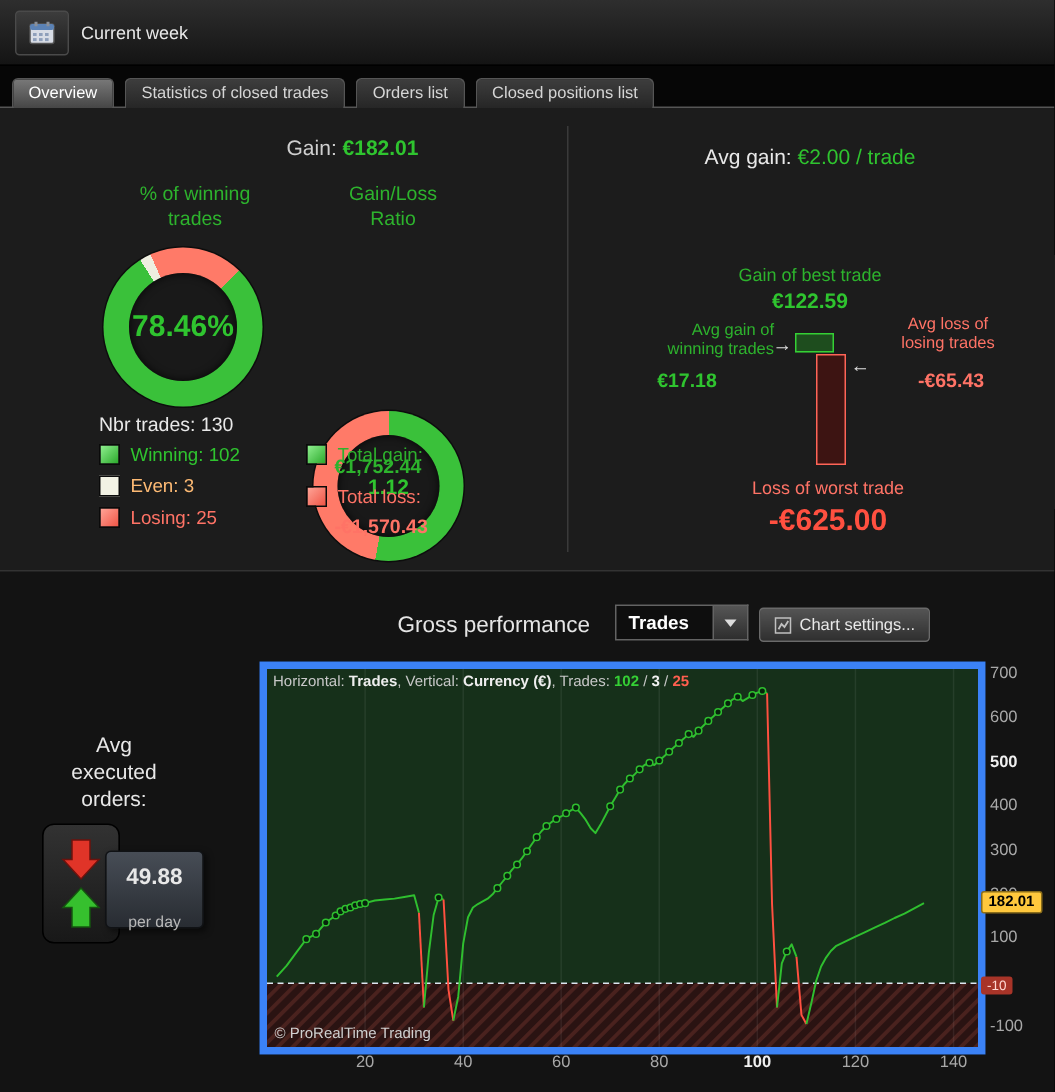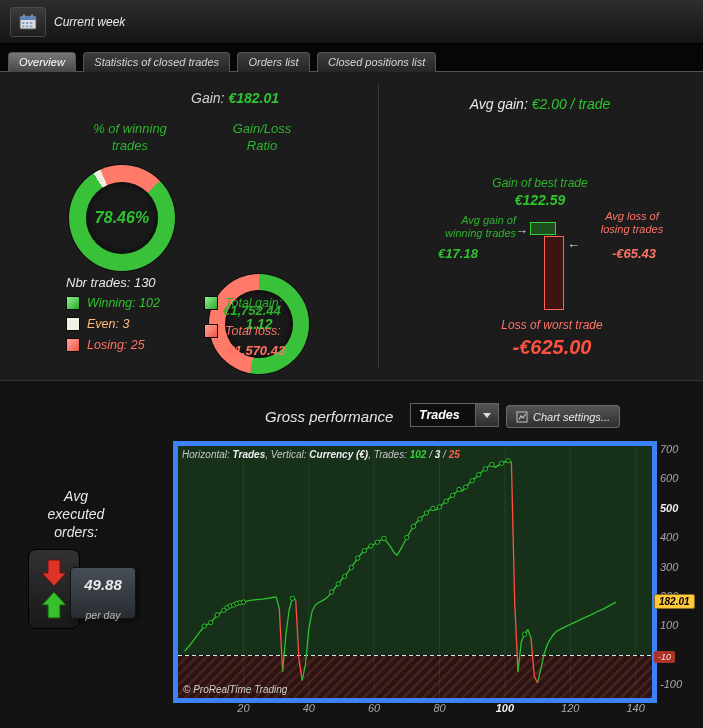--- a/index.html
+++ b/index.html
@@ -1,17 +1,17 @@
 <!DOCTYPE html>
 <html><head>
 <meta charset="utf-8">
 <style>
   html,body{margin:0;padding:0;width:703px;height:728px;overflow:hidden;background:#0a0a0a;
     font-family:"Liberation Sans","DejaVu Sans",sans-serif;}
-  .page{position:relative;width:703px;height:728px;background:#0a0a0a;font-style:italic;}
+  .page{position:relative;width:703px;height:728px;background:#0a0a0a;}
 
   
   .topbar{height:44px;background:linear-gradient(#2e2e2e,#141414);border-bottom:1px solid #000;
     display:flex;align-items:center;padding:0 10px;gap:8px;box-sizing:border-box;}
   .cal-btn{width:34px;height:28px;display:flex;align-items:center;justify-content:center;
     background:linear-gradient(#3c3c3c,#1e1e1e);border:1px solid #4a4a4a;border-radius:3px;cursor:pointer;}
   .topbar-label{color:#e8e8e8;font-size:12px;}
 
   
   .tabbar{height:28px;background:#060606;padding:8px 0 0 8px;box-sizing:border-box;border-bottom:1px solid #555;}
@@ -127,21 +127,21 @@
       <div>% of winning</div>
       <div>trades</div>
     </div>
     <div class="abs center dkgreen" style="left:198px;top:48px;width:128px;font-size:13px;line-height:17px;">
       <div>Gain/Loss</div>
       <div>Ratio</div>
     </div>
 
     <div id="donut-winning" class="abs donut" style="left: 69px; top: 93px; width: 106px; height: 106px; background: conic-gradient(from 45deg, rgb(58, 193, 58) 0%, rgb(58, 193, 58) 78.46%, rgb(238, 238, 224) 78.46%, rgb(238, 238, 224) 80.77%, rgb(255, 122, 104) 80.77%, rgb(255, 122, 104) 100%);">
       <div class="hole" style="inset:17px;">
-        <span class="green b" style="font-size:16px;">78.46%</span>
+        <span class="green b" style="font-size:20px;">78.46%</span>
       </div>
     </div>
     <div id="donut-ratio" class="abs donut" style="left: 209px; top: 96px; width: 100px; height: 100px; background: conic-gradient(rgb(58, 193, 58) 0%, rgb(58, 193, 58) 52.83%, rgb(255, 122, 104) 52.83%, rgb(255, 122, 104) 100%);">
       <div class="hole" style="inset:16px;">
         <span class="green b" style="font-size:14px;">1.12</span>
       </div>
     </div>
 
     <div class="abs white-t" style="left:66px;top:203px;font-size:13px;">Nbr trades: 130</div>
     <div class="abs leg-row" style="left:66px;top:224px;">

